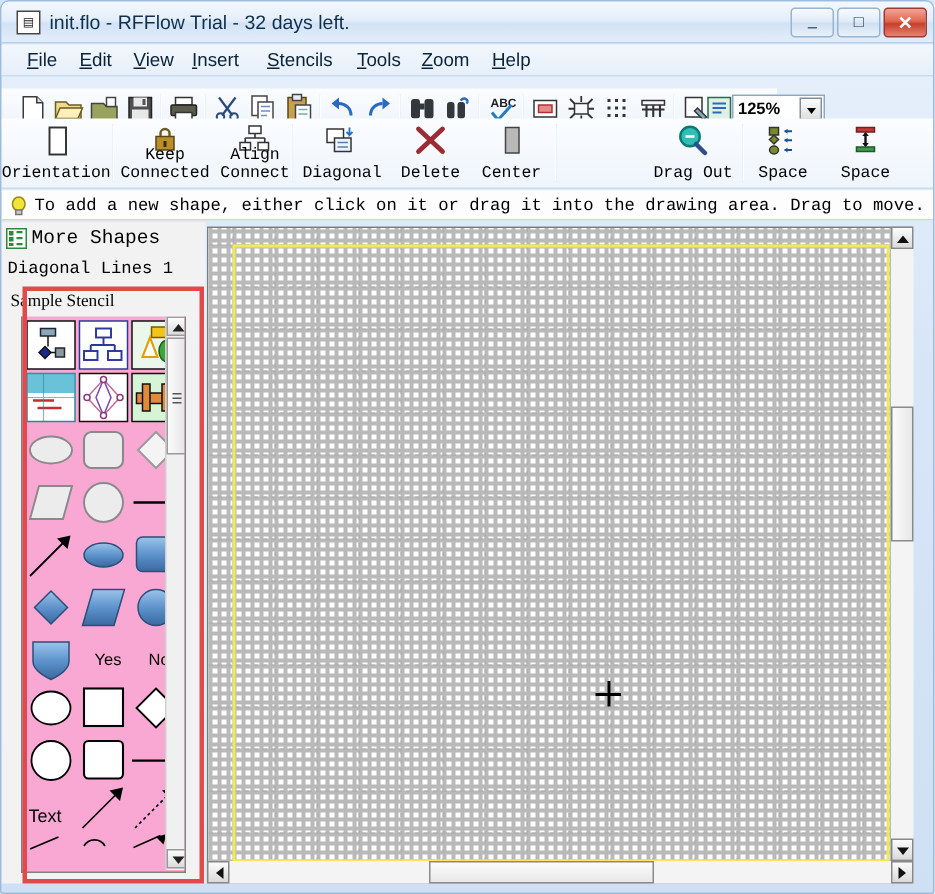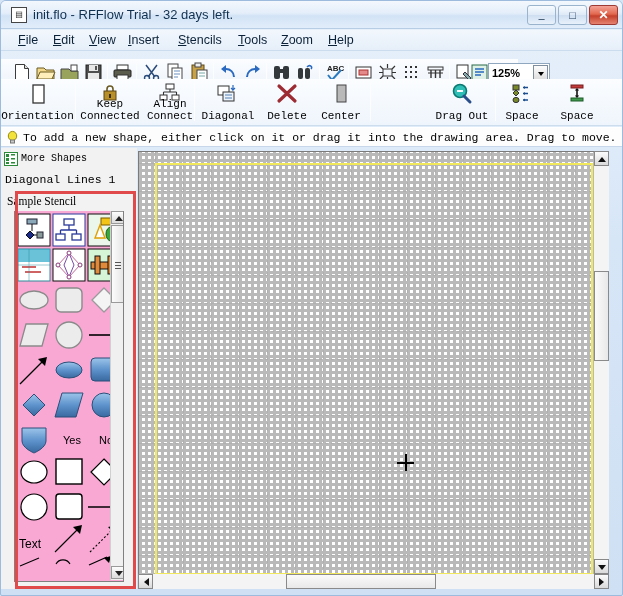--- a/index.html
+++ b/index.html
@@ -143,21 +143,21 @@
 
   
   #leftpane {
     position:absolute; left:0; top:147px; width:136px; height:441px;
     background:#f2f2f2;
   }
   #more-shapes-row {
     position:absolute; left:0; top:2px; width:136px; height:18px;
   }
   #more-shapes-label {
-    position:absolute; left:20px; top:1px; font-size:10px; color:#000;
+    position:absolute; left:20px; top:1px; font-size:13px; color:#000;
     line-height:15px; font-family:"Liberation Mono", monospace;
   }
   #diag-lines-label {
     position:absolute; left:4px; top:24px; font-size:11.5px; color:#000;
     line-height:15px; font-family:"Liberation Mono", monospace;
   }
   #sample-stencil-header {
     position:absolute; left:2px; top:45px; width:134px; height:17px;
     background:#f2f2f2;
   }

